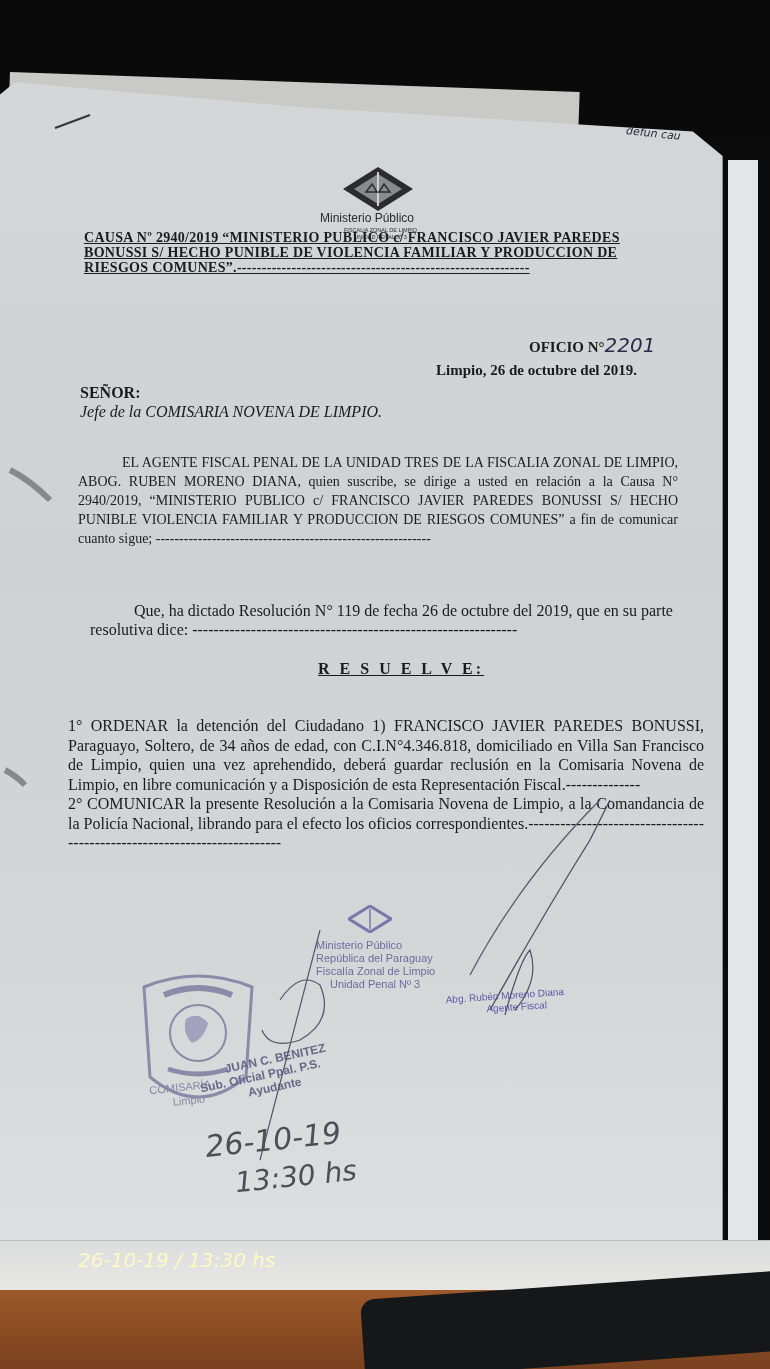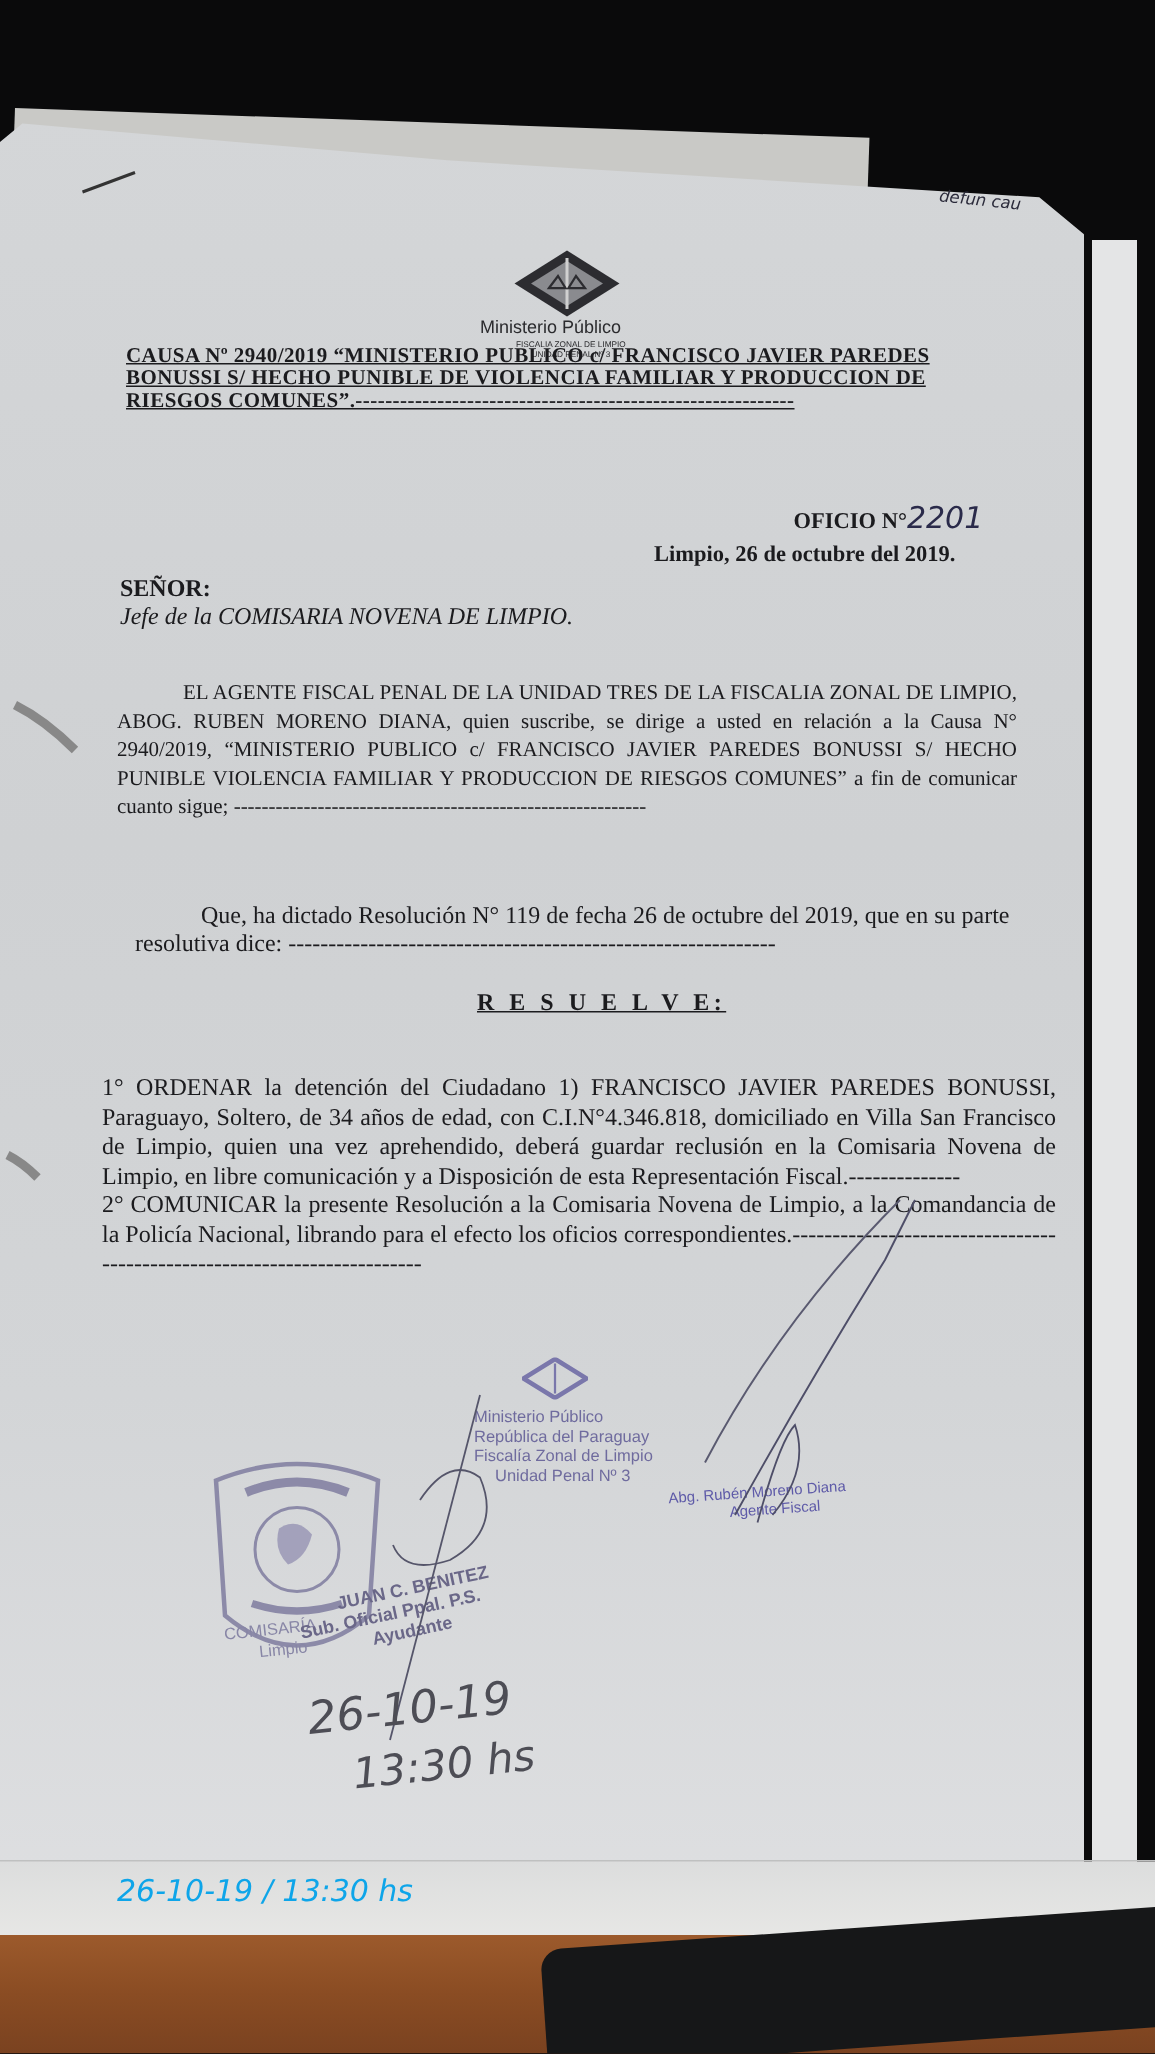--- a/index.html
+++ b/index.html
@@ -45,21 +45,21 @@
 
   .stamp-mp { position:absolute; left:316px; top:905px; width:140px; height:100px; color:#6f6b9e; font-family:"Liberation Sans", sans-serif; font-size:11px; line-height:13px; }
   .stamp-mp .dia { position:absolute; left:32px; top:0; width:44px; height:28px; }
   .stamp-mp .lines { position:absolute; left:0; top:34px; }
   .sig-fiscal { position:absolute; left:446px; top:990px; color:#5e5aa8; font-family:"Liberation Sans", sans-serif; font-size:10px; line-height:12px; transform:rotate(-4deg); }
   .badge { position:absolute; left:134px; top:967px; width:128px; height:150px; }
   .benitez { position:absolute; left:196px; top:1068px; color:#6a6788; font-family:"Liberation Sans", sans-serif; font-size:12px; line-height:14px; font-weight:bold; transform:rotate(-12deg); transform-origin:left top; }
   .comisaria { position:absolute; left:150px; top:1080px; color:#8886a6; font-family:"Liberation Sans", sans-serif; font-size:11px; line-height:14px; transform:rotate(-6deg); }
   .recv1 { position:absolute; left:205px; top:1122px; font-size:30px; color:#4d4d55; transform:rotate(-6deg); }
   .recv2 { position:absolute; left:235px; top:1160px; font-size:28px; color:#4d4d55; transform:rotate(-6deg); }
-  .recv3 { position:absolute; left:78px; top:1248px; font-size:20px; color:#0ea5e9; }
+  .recv3 { position:absolute; left:78px; top:1248px; font-size:20px; color:#fef9c3; }
   .corner-note { position:absolute; left:626px; top:127px; font-size:11px; color:#2a2a3a; transform:rotate(6deg); }
   .sigs { position:absolute; left:0; top:0; width:770px; height:1369px; pointer-events:none; }
 </style>
 </head>
 <body>
 
 <div class="bg-top"></div>
 <div class="under-sheet"></div>
 <div class="paper-edge-right"></div>
 <div class="paper"></div>

